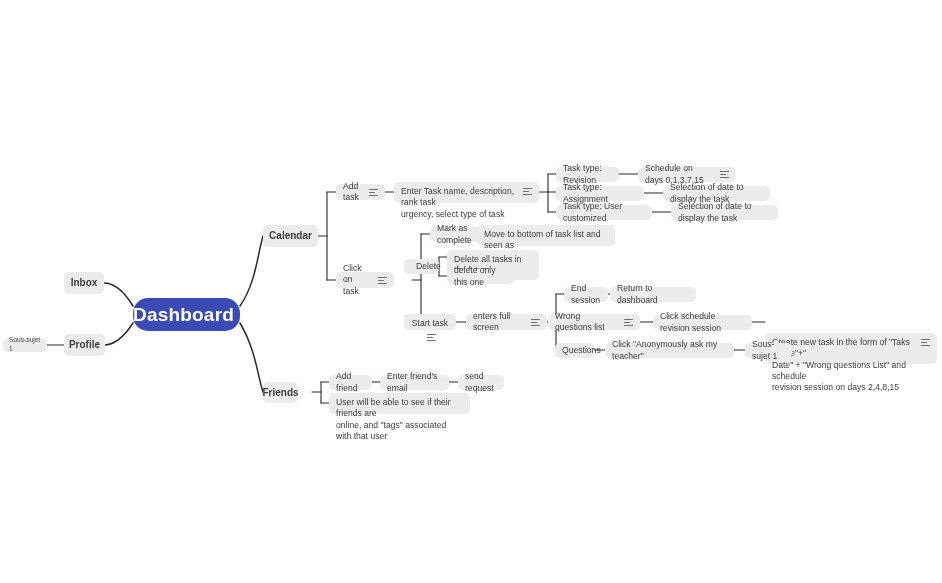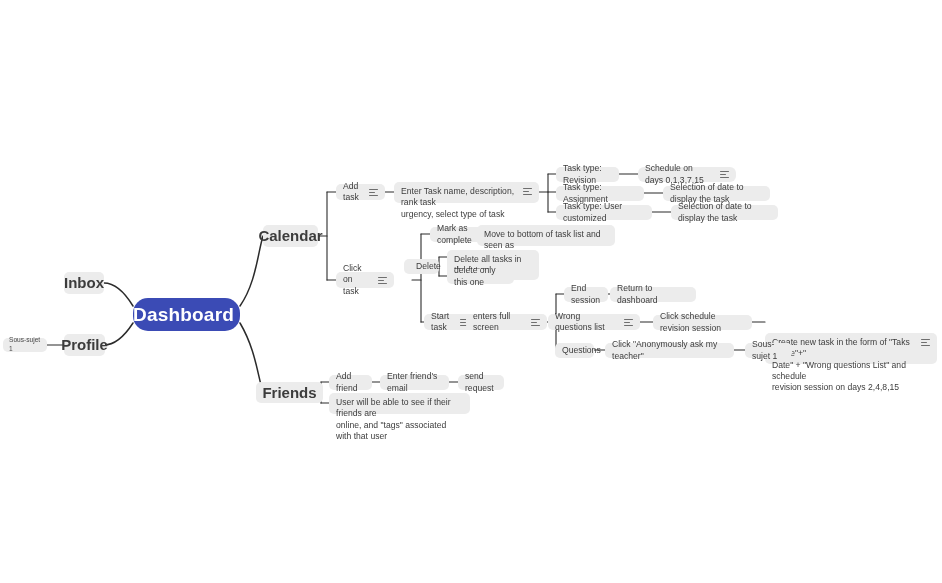--- a/index.html
+++ b/index.html
@@ -40,21 +40,21 @@
     background: #3b4bb5;
     color: #ffffff;
     border-radius: 15px;
     font-size: 19px;
     font-weight: 700;
     justify-content: flex-start;
     letter-spacing: .2px;
   }
   
   .n-l1 {
-    font-size: 15px;
+    font-size: 10px;
     font-weight: 700;
     padding: 6px 11px;
     justify-content: center;
   }
   
   .n-l2 {
     font-size: 8.6px;
     font-weight: 400;
     padding: 4px 7px;
   }
@@ -228,21 +228,21 @@
   <div class="node n-l2" style="left:404px; top:259px; width:35px; height:15px;padding-left:12px;">
     <span class="txt">Delete</span>
   </div>
   <div class="node n-l2" style="left:447px; top:250px; width:92px; height:30px;">
     <span class="txt">Delete all tasks in the future</span>
   </div>
   <div class="node n-l2" style="left:447px; top:269px; width:67px; height:15px;">
     <span class="txt">delete only this one</span>
   </div>
 
-  <div class="node n-l2" style="left:424px; top:314px; width:52px; height:16px;">
+  <div class="node n-l2" style="left:404px; top:314px; width:52px; height:16px;flex-direction:column;">
     <span class="txt">Start task</span>
     <span class="note-icon"><i></i><i></i><i></i></span>
   </div>
   <div class="node n-l2" style="left:466px; top:314px; width:81px; height:16px;">
     <span class="txt">enters full screen</span>
     <span class="note-icon"><i></i><i></i><i></i></span>
   </div>
 
   <div class="node n-l2" style="left:564px; top:287px; width:44px; height:15px;">
     <span class="txt">End session</span>
@@ -268,21 +268,21 @@
   <div class="node n-l2" style="left:555px; top:343px; width:39px; height:15px;">
     <span class="txt">Questions</span>
   </div>
   <div class="node n-l2" style="left:605px; top:343px; width:129px; height:15px;">
     <span class="txt">Click "Anonymously ask my teacher"</span>
   </div>
   <div class="node n-l2" style="left:745px; top:343px; width:47px; height:15px;">
     <span class="txt">Sous-sujet 1</span>
   </div>
 
-  <div class="node n-l1" style="left:256px; top:382px; width:67px; height:21px;">
+  <div class="node n-l1" style="left:263px; top:382px; width:35px; height:21px;">
     <span class="txt">Friends</span>
   </div>
   <div class="node n-l2" style="left:329px; top:375px; width:43px; height:15px;">
     <span class="txt">Add friend</span>
   </div>
   <div class="node n-l2" style="left:380px; top:375px; width:69px; height:15px;">
     <span class="txt">Enter friend's email</span>
   </div>
   <div class="node n-l2" style="left:458px; top:375px; width:46px; height:15px;">
     <span class="txt">send request</span>

